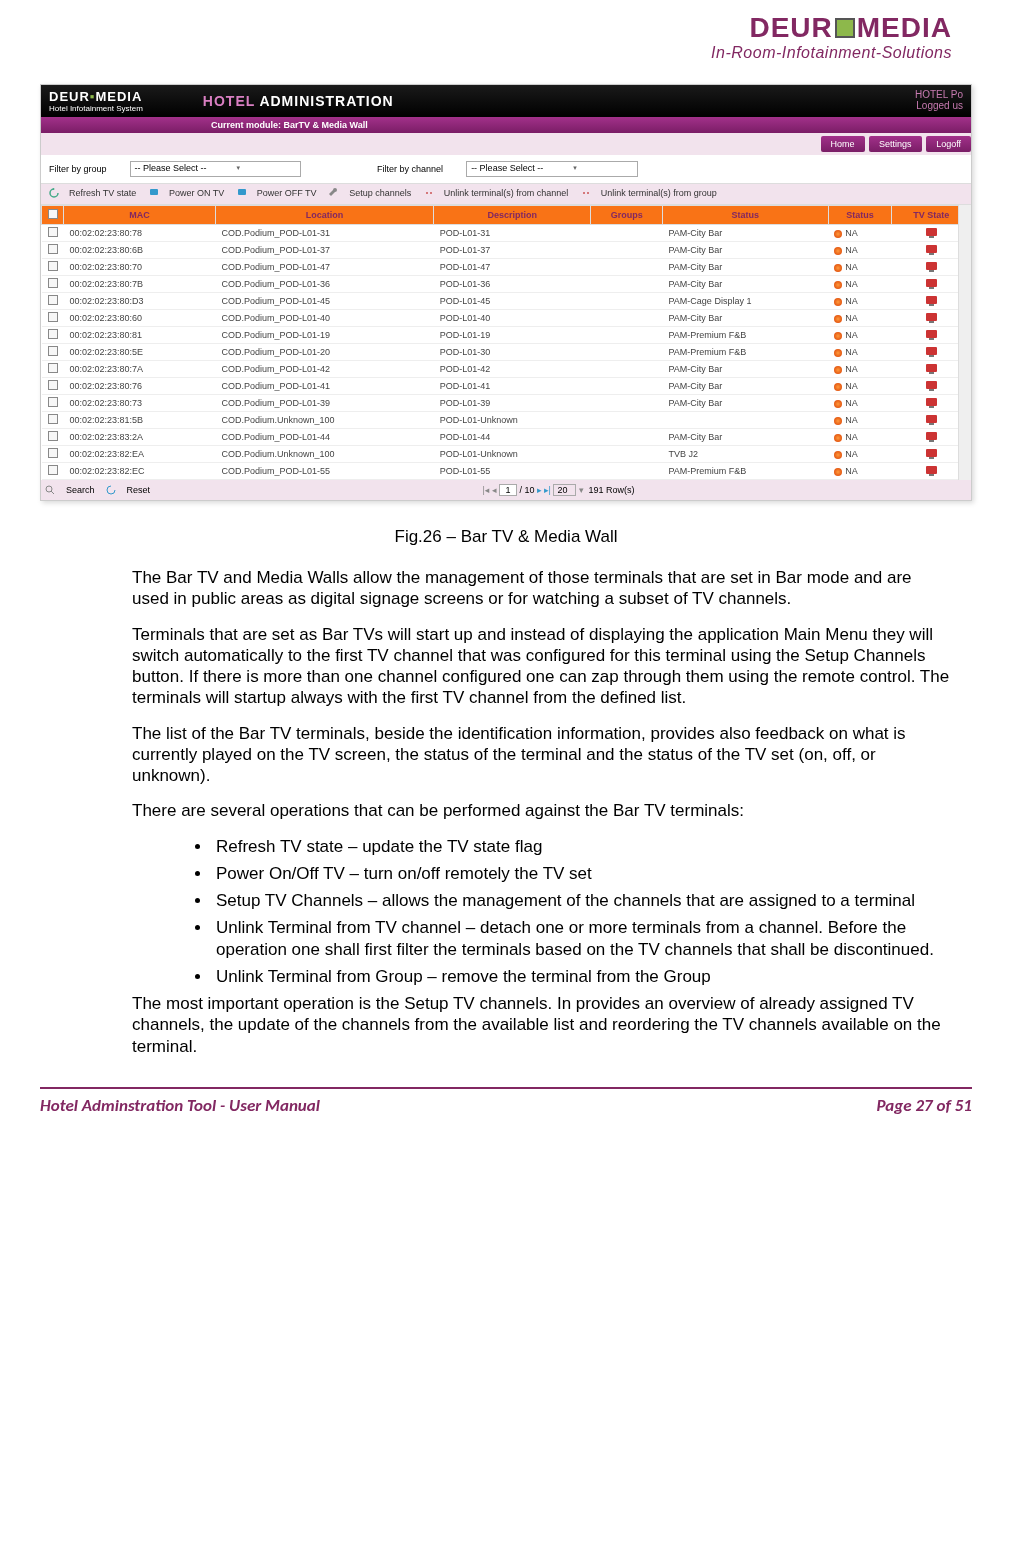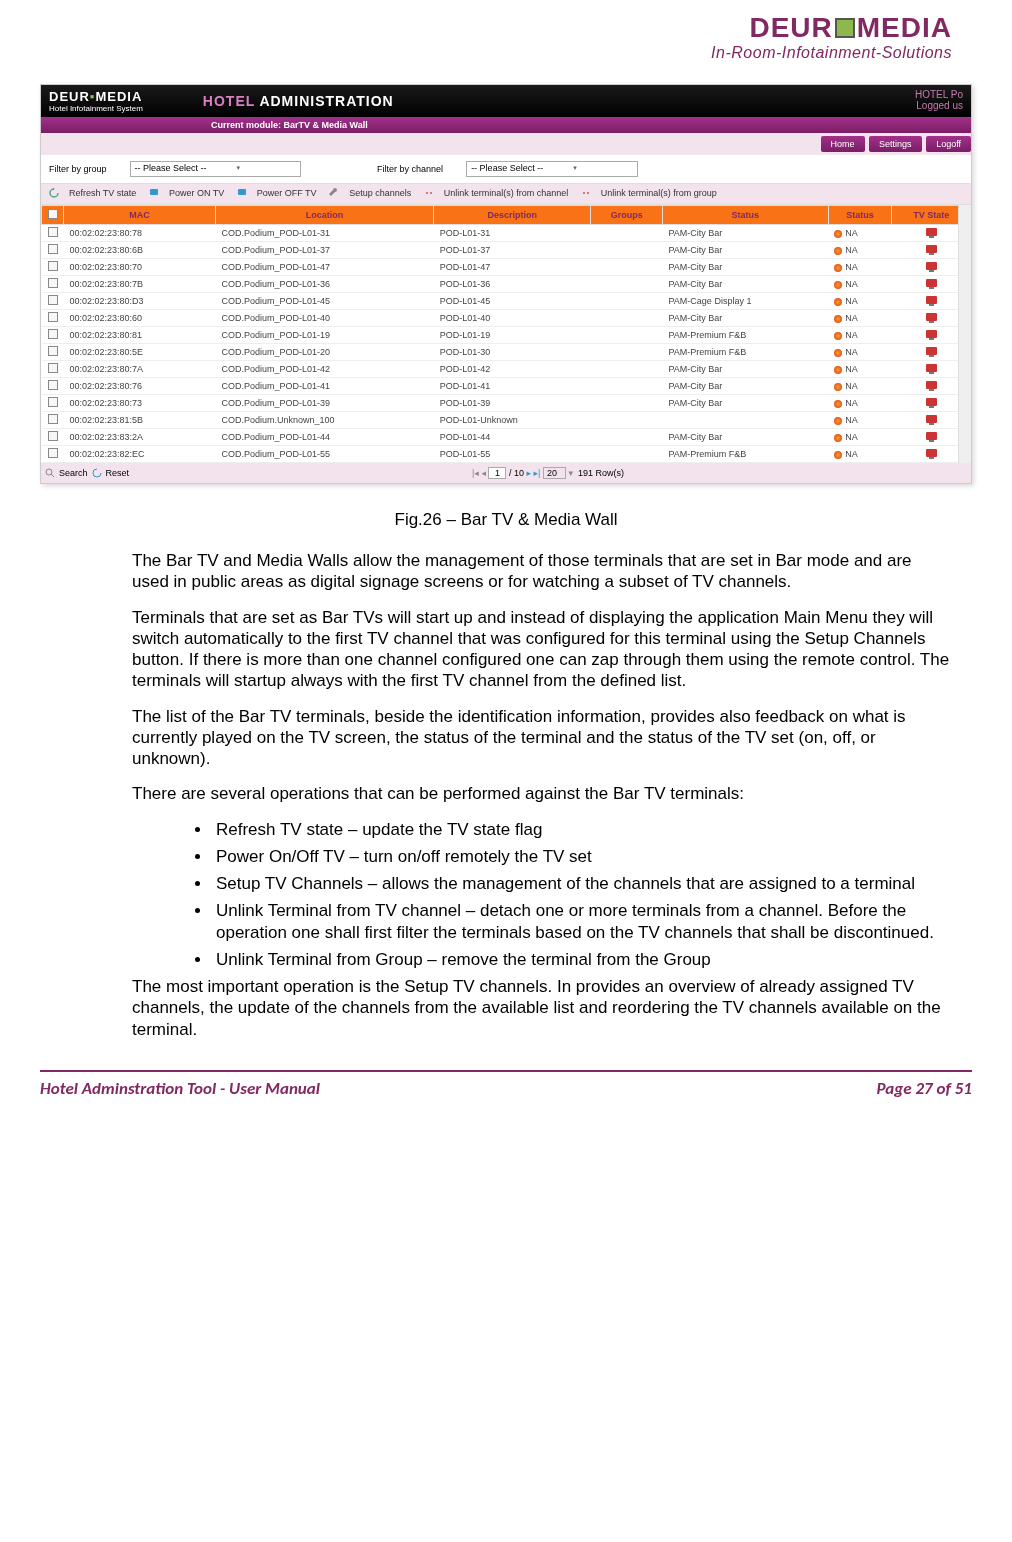--- a/index.html
+++ b/index.html
@@ -31,21 +31,21 @@
 .ss-table { width: 100%; border-collapse: collapse; font-size: 9px; }
 .ss-table th { background: #f97316; color: #822862; font-weight: bold; padding: 3px 4px; border: 1px solid #ddd; text-align: center; }
 .ss-table td { padding: 2px 6px; border-bottom: 1px solid #eee; color: #444; white-space: nowrap; }
 .ss-chk { width: 10px; height: 10px; border: 1px solid #888; display: inline-block; background: #f7f7f7; }
 .dot-red { width: 8px; height: 8px; background: radial-gradient(#ff9a3c,#d93c00); border-radius: 50%; display: inline-block; vertical-align: middle; margin-right: 3px; }
 .tv-icon { width: 11px; height: 8px; background: #c33; display: inline-block; position: relative; border-radius: 1px; }
 .tv-icon::after { content:""; position:absolute; bottom:-2px; left:3px; width:5px; height:2px; background:#777; }
 .ss-scroll { position: absolute; right: 0; top: 0; bottom: 0; width: 13px; background: #efefef; border-left: 1px solid #ddd; }
 .ss-table-wrap { position: relative; }
 .ss-pager { background: #f2e3ed; padding: 4px; font-size: 9px; display: flex; align-items: center; }
-.ss-pager-left { display: flex; gap: 4px; }
+.ss-pager-left { display: flex; gap: 11px; }
 .ss-pager-center { flex: 1; text-align: center; }
 .ss-pg-input { width: 18px; border: 1px solid #aaa; text-align: center; font-size: 9px; }
 .ss-pg-sel { border: 1px solid #aaa; font-size: 9px; padding: 0 8px 0 3px; }
 
 
 .caption { text-align: center; font-size: 17px; font-family: Arial; margin: 26px 0 20px; }
 .content { padding: 0 60px 0 100px; font-size: 17px; font-family: Arial; line-height: 1.25; margin-left: 32px; }
 .content p { margin-bottom: 14px; }
 .content ul { list-style: disc; padding-left: 80px; margin-bottom: 4px; }
 .content li { margin-bottom: 6px; padding-left: 4px; }
@@ -269,20 +269,30 @@
             <td><span class="dot-red"></span>NA</td>
             <td style="text-align:center"><span class="tv-icon"></span></td>
           </tr>
           <tr>
             <td><span class="ss-chk"></span></td>
             <td>00:02:02:23:83:2A</td>
             <td>COD.Podium_POD-L01-44</td>
             <td>POD-L01-44</td>
             <td></td>
             <td>PAM-City Bar</td>
+            <td><span class="dot-red"></span>NA</td>
+            <td style="text-align:center"><span class="tv-icon"></span></td>
+          </tr>
+          <tr>
+            <td><span class="ss-chk"></span></td>
+            <td>00:02:02:23:82:EA</td>
+            <td>COD.Podium.Unknown_100</td>
+            <td>POD-L01-Unknown</td>
+            <td></td>
+            <td>TVB J2</td>
             <td><span class="dot-red"></span>NA</td>
             <td style="text-align:center"><span class="tv-icon"></span></td>
           </tr>
           <tr>
             <td><span class="ss-chk"></span></td>
             <td>00:02:02:23:82:EC</td>
             <td>COD.Podium_POD-L01-55</td>
             <td>POD-L01-55</td>
             <td></td>
             <td>PAM-Premium F&amp;B</td>

